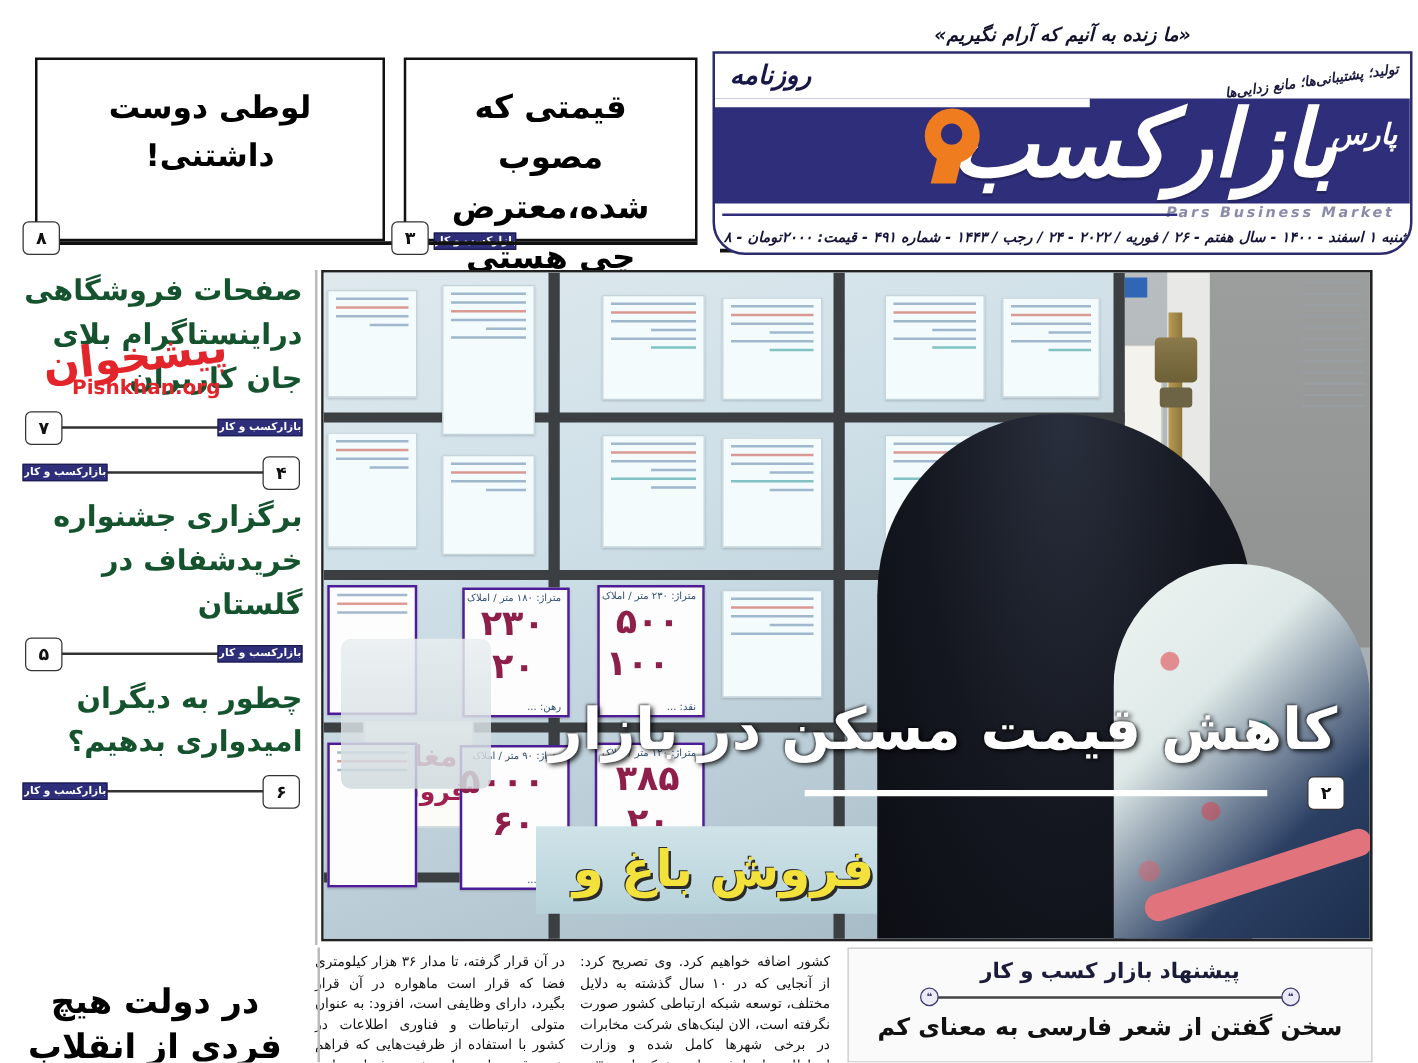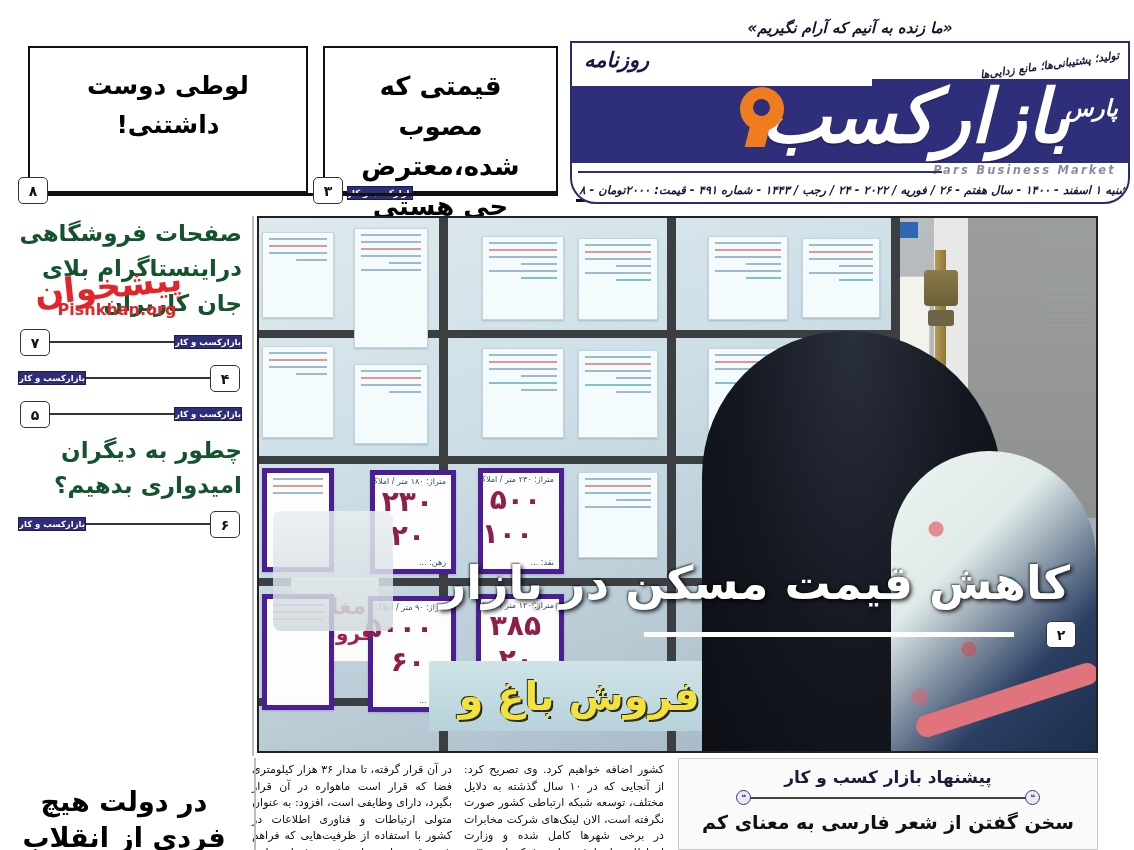--- a/index.html
+++ b/index.html
@@ -271,21 +271,21 @@
     display: block;
     height: 2px;
     margin: 5px 6px;
     background: #5b7fa6;
     opacity: .55;
   }
   .paper i.red { background: #c0392b; opacity:.5; }
   .paper i.short { width: 45%; }
   .paper i.teal { background: #0f8a8a; opacity:.5; }
 
-  .price-paper { background:#fdfdfd; border:5px solid #4c1d95; }
+  .price-paper { background:#fdfdfd; border:2px solid #4c1d95; }
   .price-num {
     position: absolute;
     font-size: 28px;
     font-weight: bold;
     color: #8e1f4a;
     letter-spacing: -1px;
     font-family: "DejaVu Sans", sans-serif;
   }
   .price-top { top: 10px; right: 18px; }
   .price-bot { top: 44px; right: 26px; }
@@ -823,20 +823,23 @@
     </div>
 
     <div class="side-sep br">
       <div class="line"></div>
       <div class="badge">۴</div>
       <div class="logo-tag">
         <span>بازارکسب و کار</span>
       </div>
     </div>
 
+    <div class="side-item">
+      <div class="side-title">برگزاری جشنواره خریدشفاف در گلستان</div>
+    </div>
     <div class="side-sep bl">
       <div class="line"></div>
       <div class="badge">۵</div>
       <div class="logo-tag">
         <span>بازارکسب و کار</span>
       </div>
     </div>
 
     <div class="side-item">
       <div class="side-title">چطور به دیگران امیدواری بدهیم؟</div>

